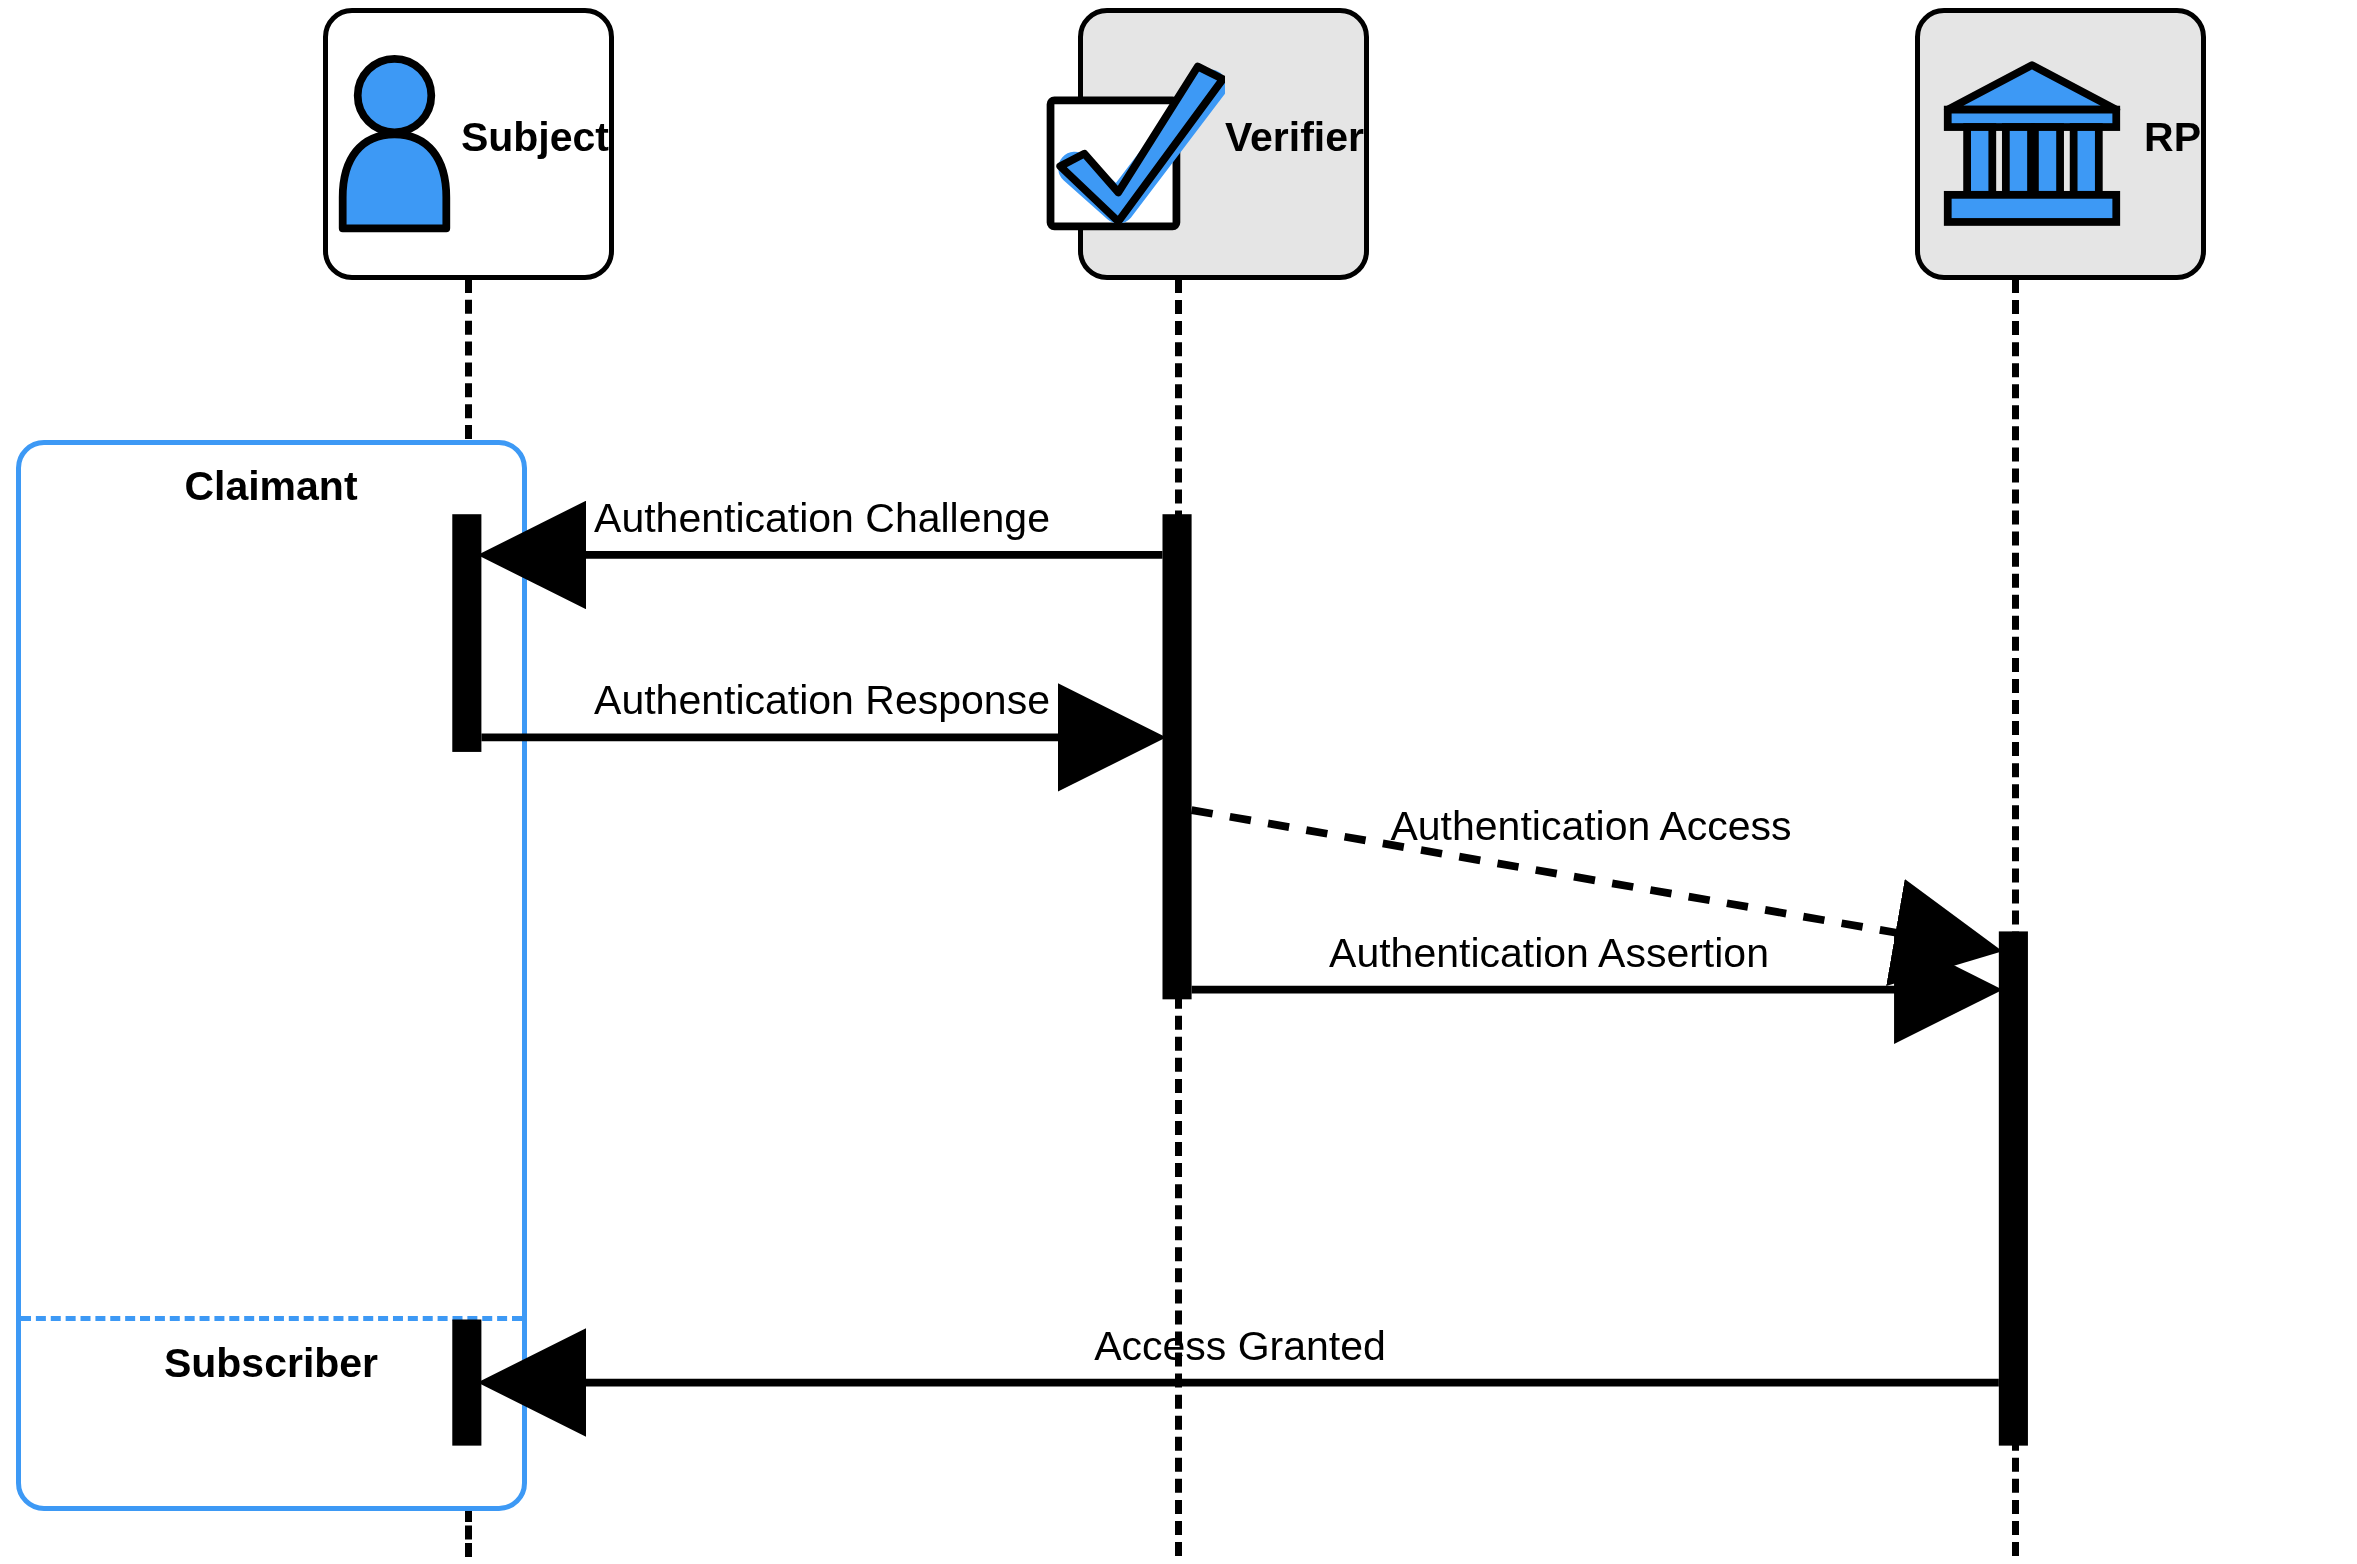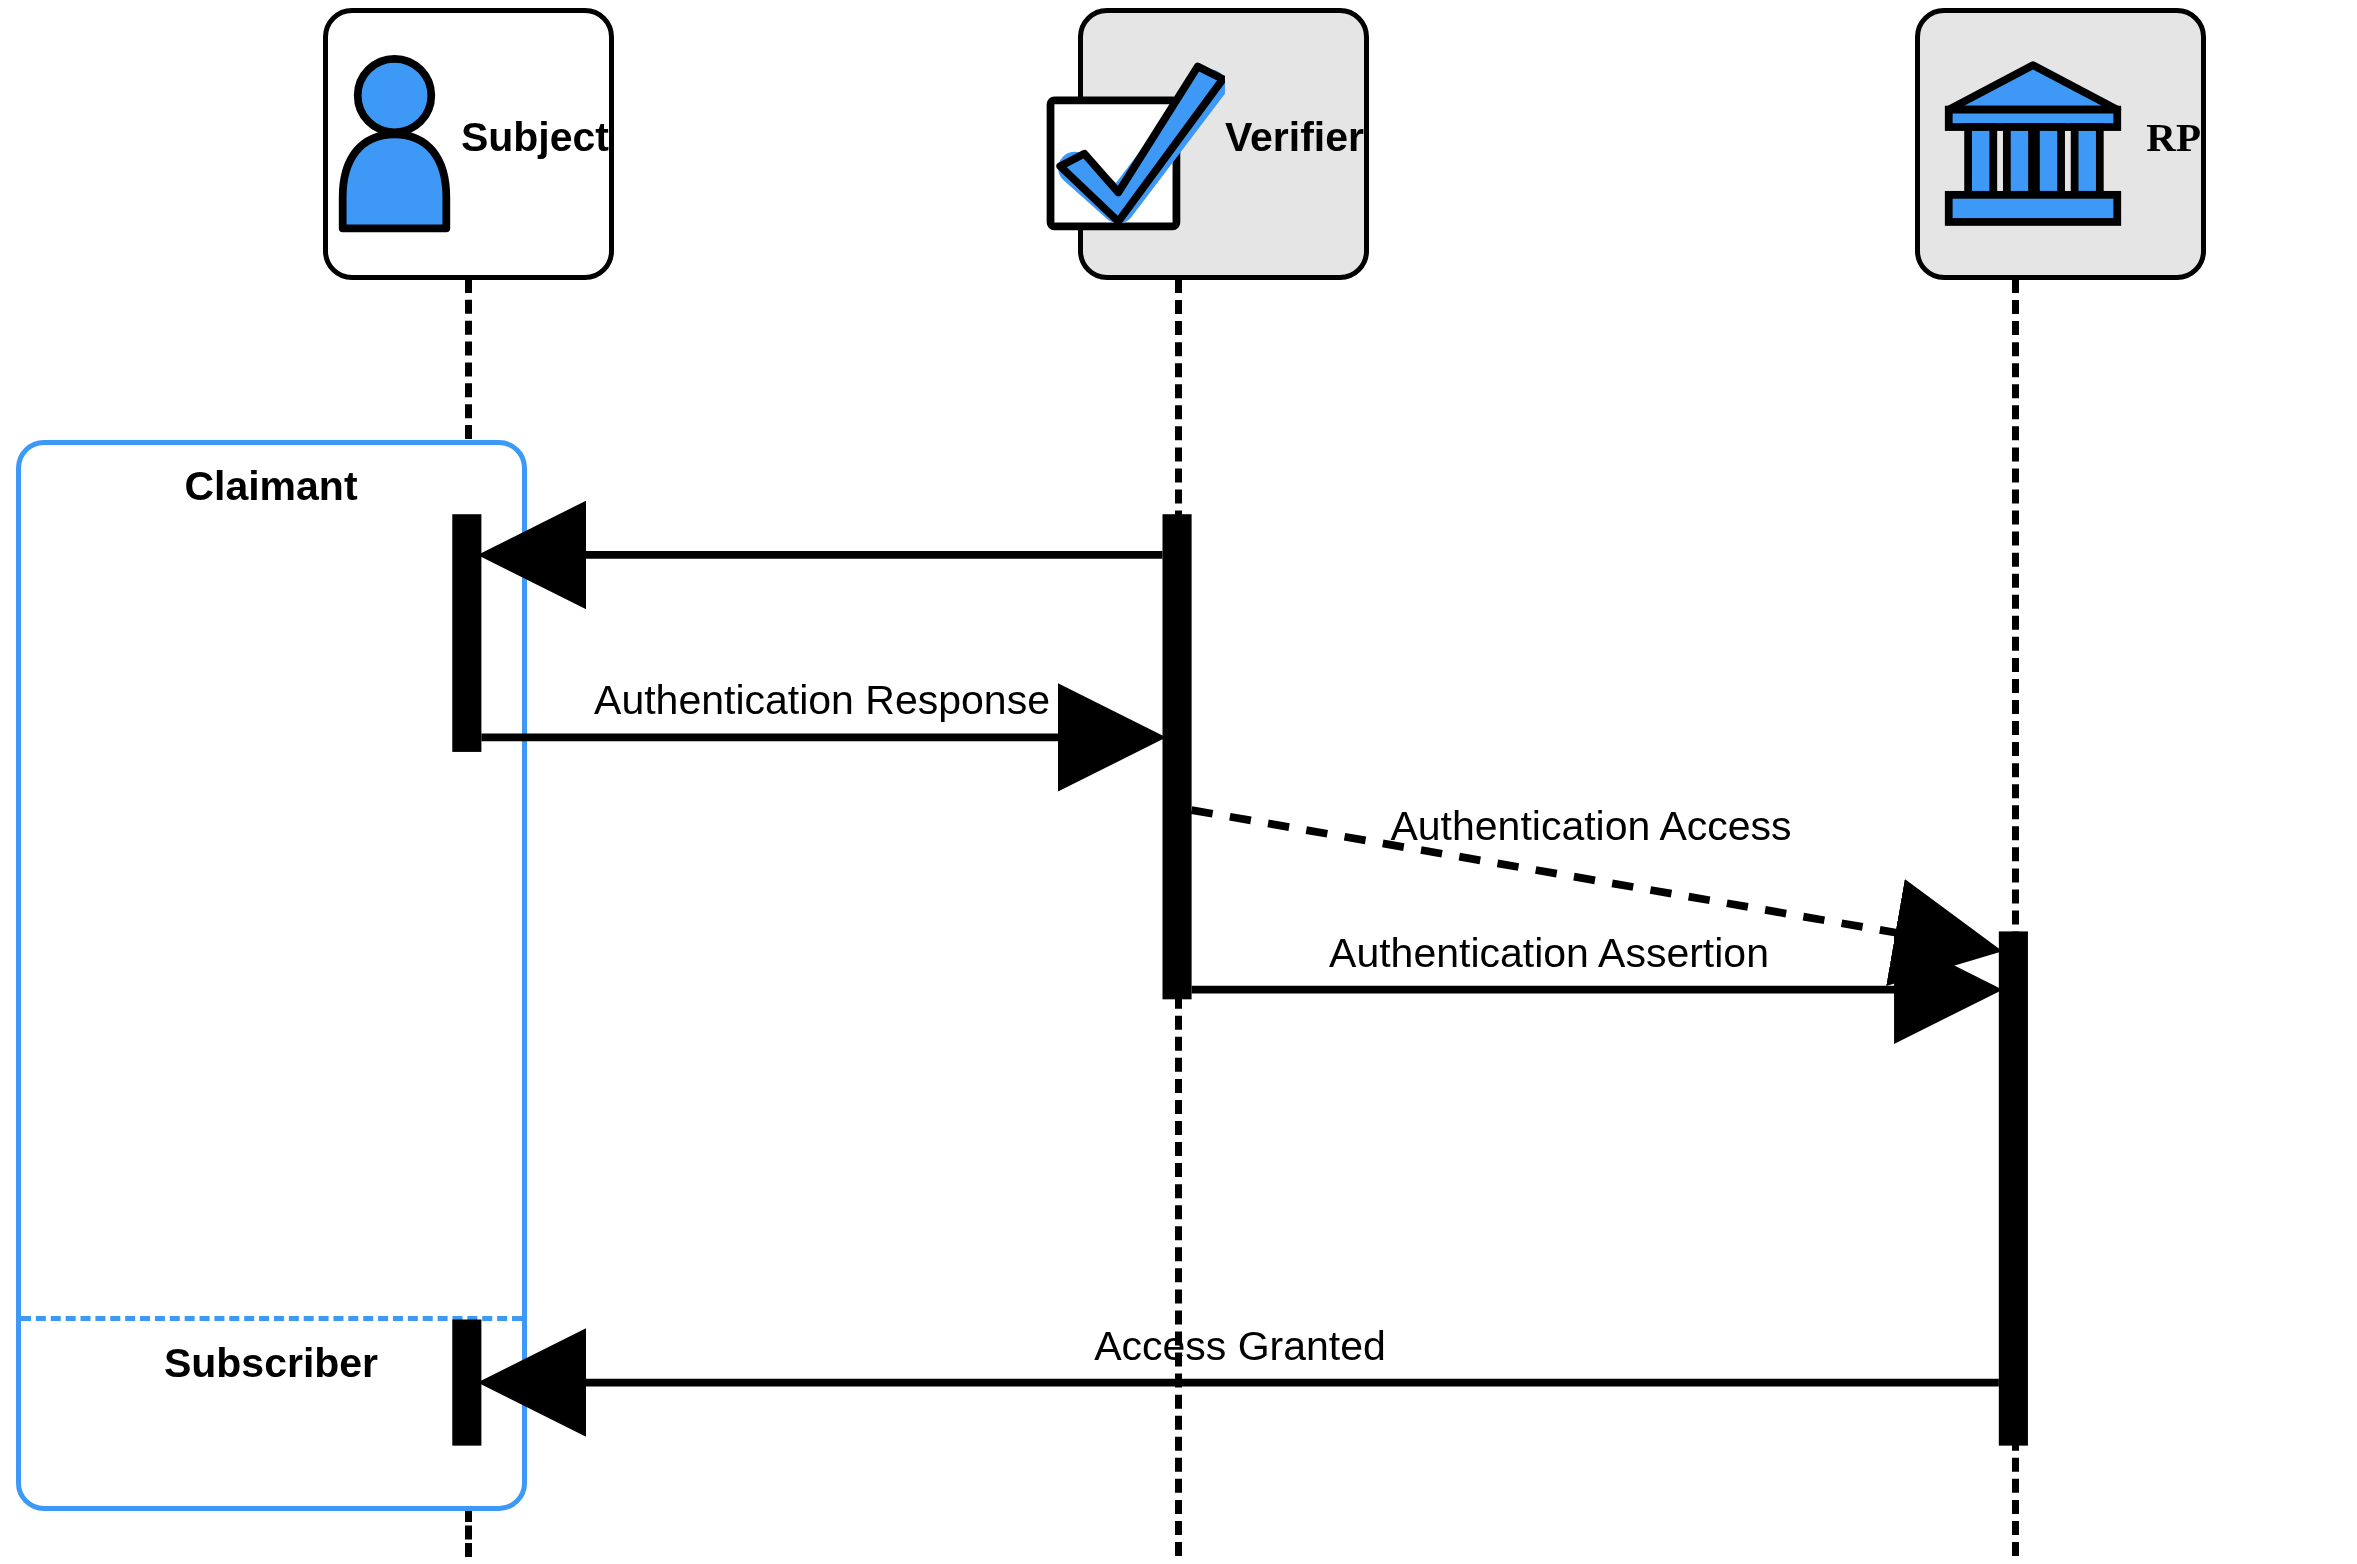--- a/index.html
+++ b/index.html
@@ -105,21 +105,21 @@
         <rect x="20" y="50" width="130" height="130" fill="#fff" stroke="#000" stroke-width="8" rx="4"></rect>
         <path d="M45 120 L90 160 L185 35" fill="none" stroke="#3d99f5" stroke-width="34" stroke-linecap="round" stroke-linejoin="round"></path>
         <path d="M45 120 L90 160 L185 35" fill="none" stroke="#000" stroke-width="8" stroke-linecap="round" stroke-linejoin="round" style="stroke-dasharray:none"></path>
 
         <path d="M30 118 L90 175 L198 28 L172 15 L90 145 L55 105 Z" fill="#3d99f5" stroke="#000" stroke-width="8" stroke-linejoin="round"></path>
       </svg>
     </div>
     <div class="actor-label">Verifier</div>
   </div>
 
-  <div class="actor-box gray" style="left:1870px; top:7.8px; width:291px; height:272px;font-family:Liberation Serif, serif;">
+  <div class="actor-box gray" style="left:1870px; top:7.8px; width:291px; height:272px;">
     <div class="icon-area">
       <svg width="184" height="170" viewBox="0 0 190 175">
         <polygon points="95,6 182,52 8,52" fill="#3d99f5" stroke="#000" stroke-width="8" stroke-linejoin="round"></polygon>
         <rect x="8" y="52" width="174" height="18" fill="#3d99f5" stroke="#000" stroke-width="8"></rect>
         <rect x="28" y="70" width="26" height="70" fill="#3d99f5" stroke="#000" stroke-width="8"></rect>
         <rect x="68" y="70" width="26" height="70" fill="#3d99f5" stroke="#000" stroke-width="8"></rect>
         <rect x="98" y="70" width="26" height="70" fill="#3d99f5" stroke="#000" stroke-width="8"></rect>
         <rect x="138" y="70" width="26" height="70" fill="#3d99f5" stroke="#000" stroke-width="8"></rect>
         <rect x="8" y="140" width="174" height="28" fill="#3d99f5" stroke="#000" stroke-width="8"></rect>
       </svg>
@@ -157,19 +157,20 @@
 
     <line x1="496" y1="760" x2="1188" y2="760" stroke="#000" stroke-width="8" marker-end="url(#ah)"></line>
 
     <line x1="1228" y1="835" x2="2050" y2="978" stroke="#000" stroke-width="8" stroke-dasharray="22 18" marker-end="url(#ah)"></line>
 
     <line x1="1228" y1="1020" x2="2050" y2="1020" stroke="#000" stroke-width="8" marker-end="url(#ah)"></line>
 
     <line x1="2060" y1="1425" x2="506" y2="1425" stroke="#000" stroke-width="8" marker-end="url(#ah)"></line>
   </svg>
 
+  <div class="msg-label" style="left:822px; top:495px;">Authentication Challenge</div>
   <div class="msg-label" style="left:822px; top:677px;">Authentication Response</div>
   <div class="msg-label" style="left:1591px; top:803px;">Authentication Access</div>
   <div class="msg-label" style="left:1549px; top:930px;">Authentication Assertion</div>
   <div class="msg-label" style="left:1240px; top:1323px;text-align:center;">Access Granted</div>
 
 </div>
 
 
 </body></html>

